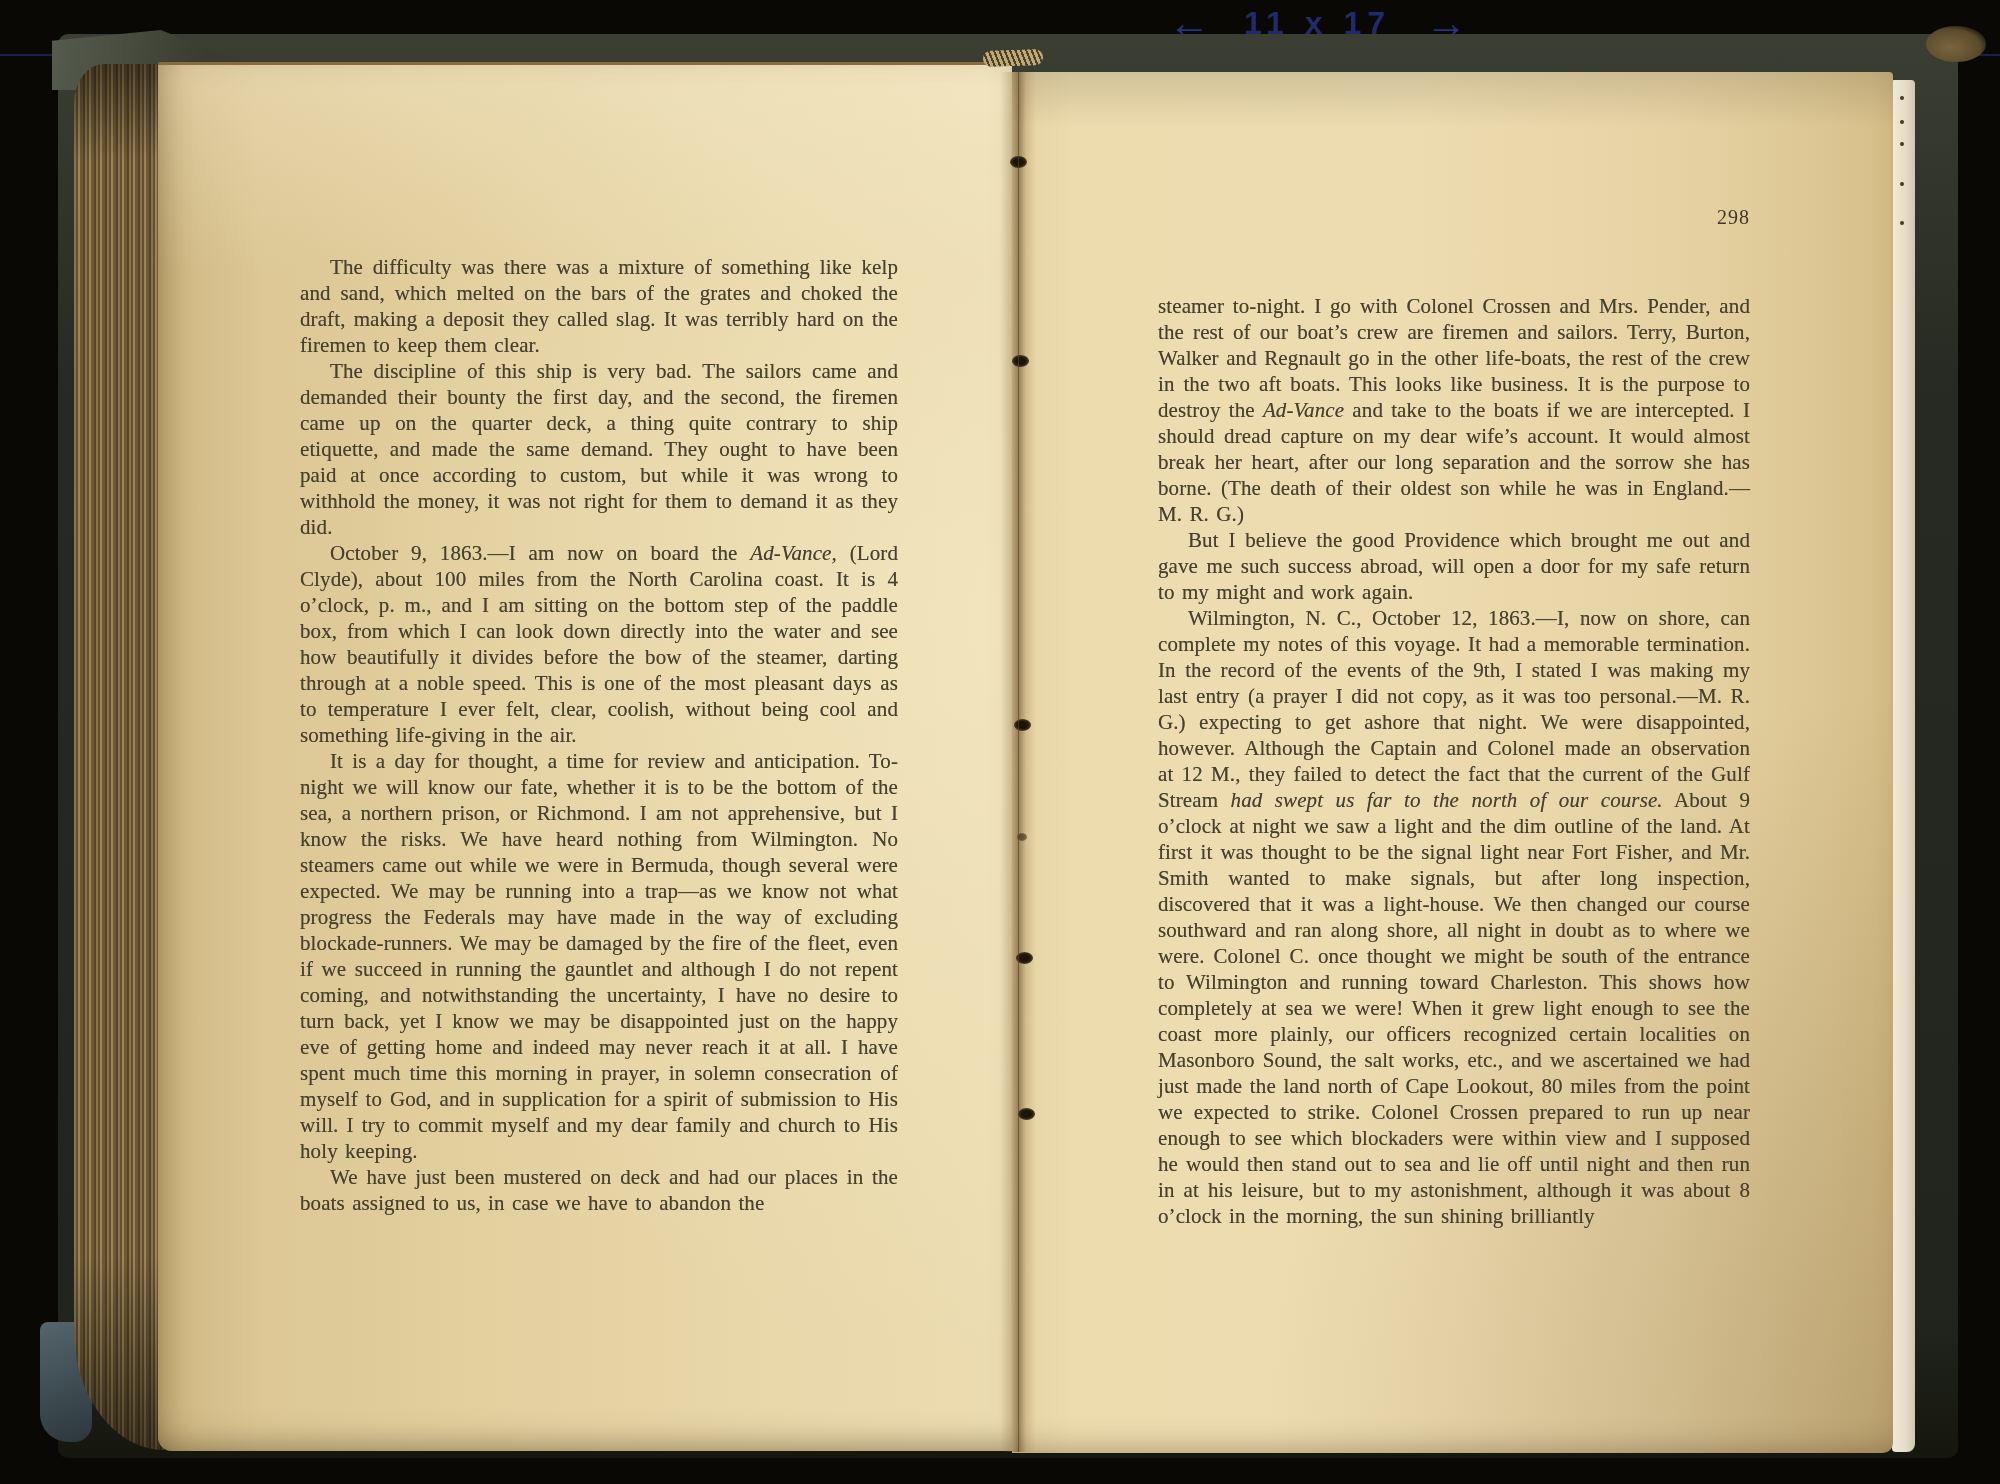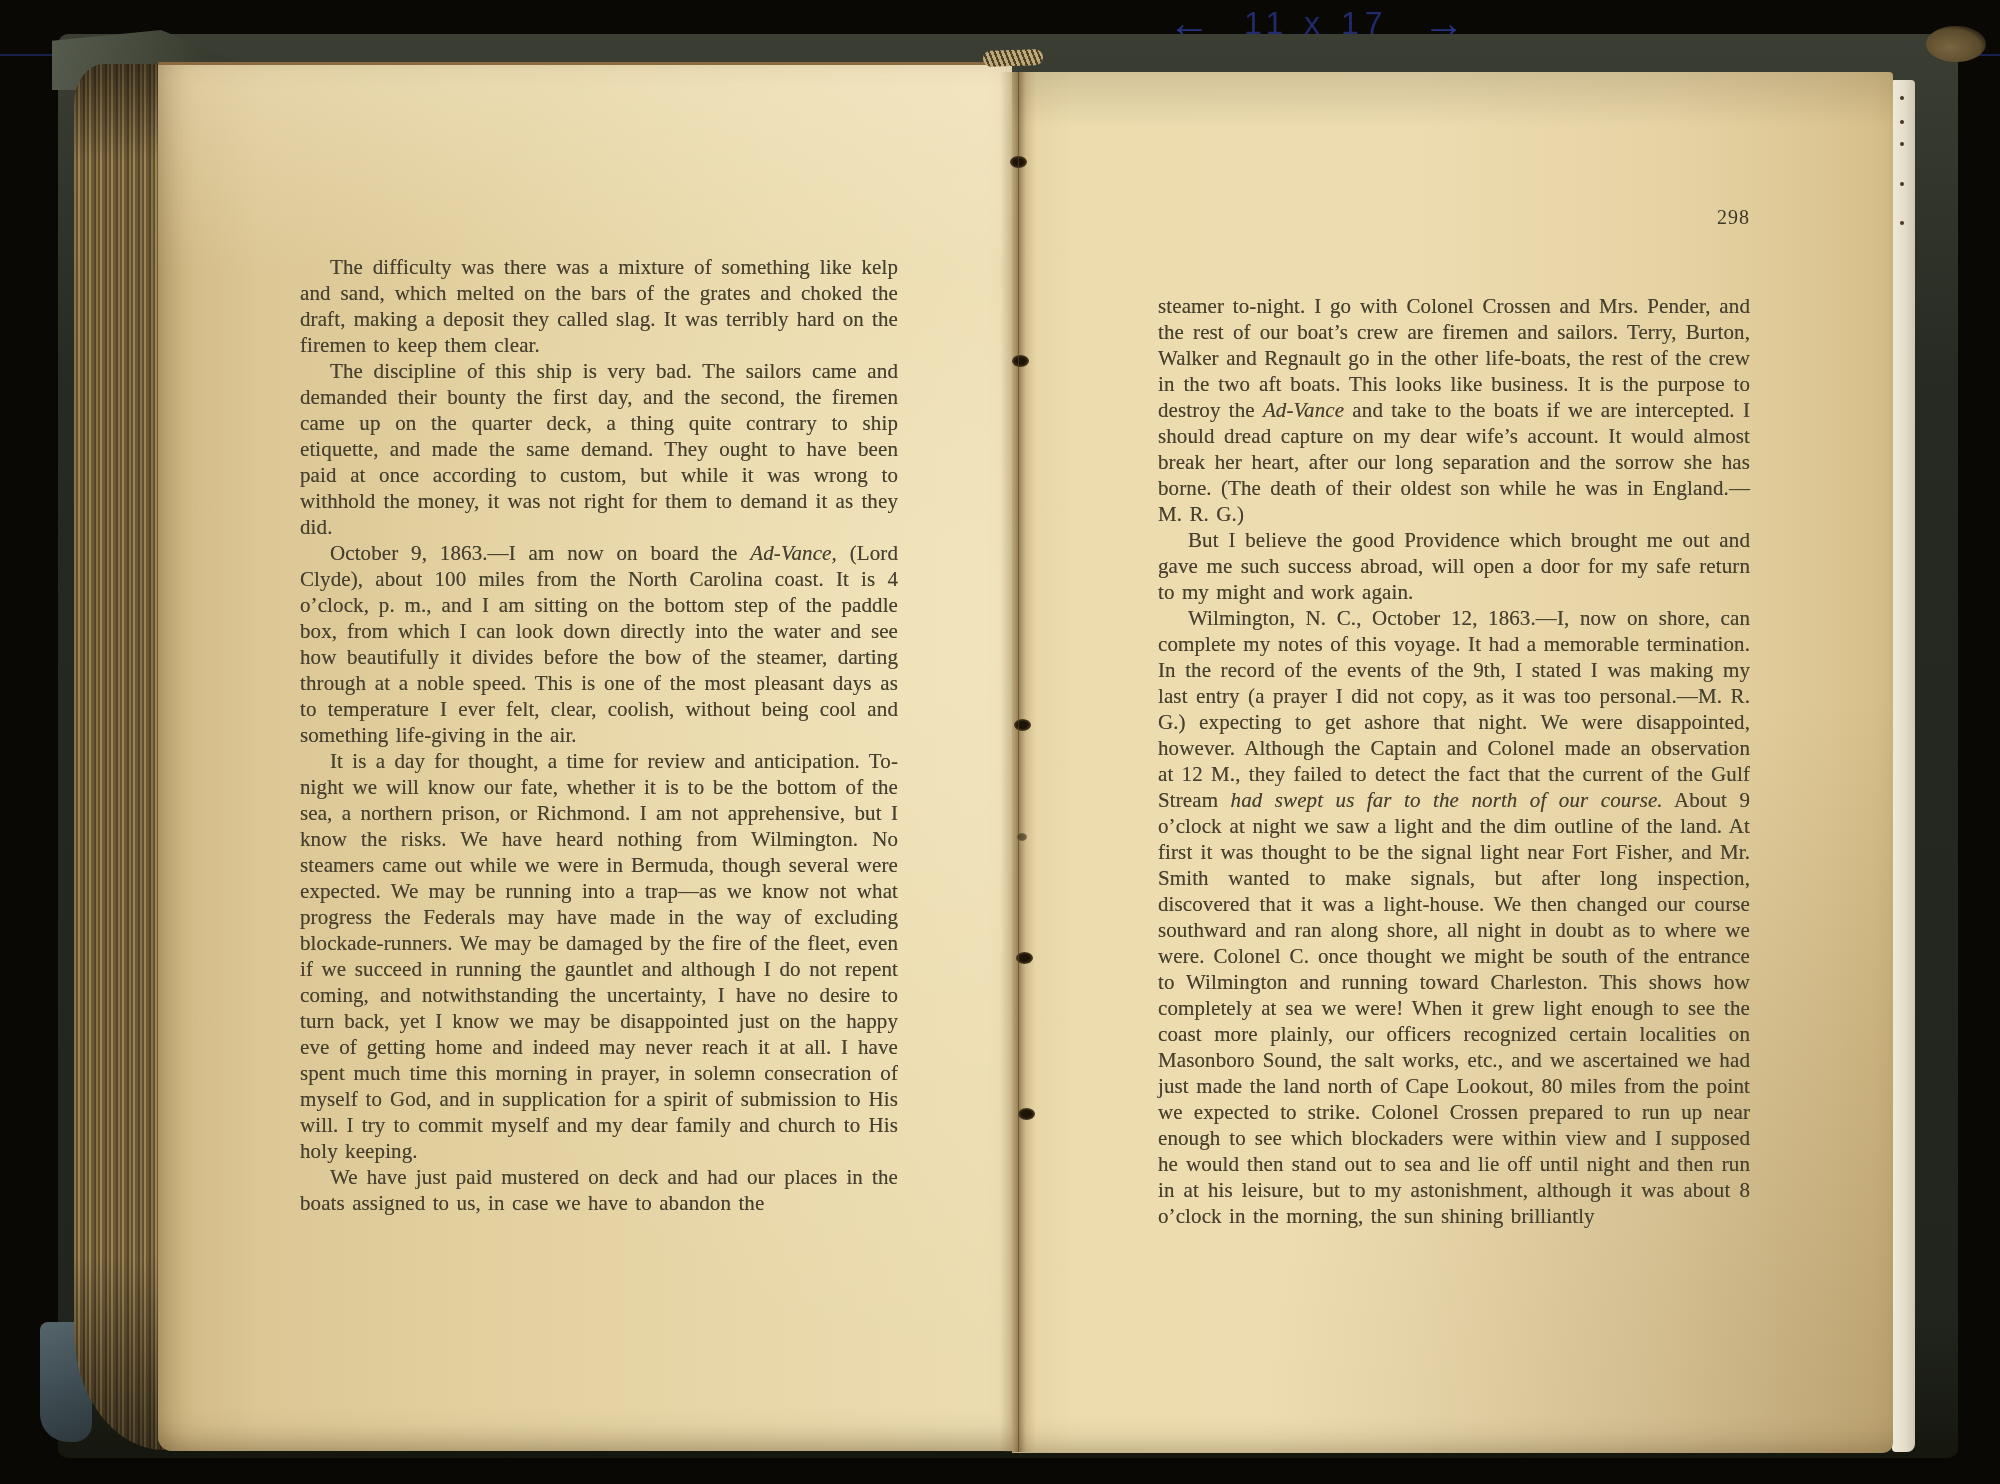--- a/index.html
+++ b/index.html
@@ -13,21 +13,21 @@
     position:absolute; left:0; top:54px; width:2000px; height:2px;
     background:rgba(38,56,150,.5);
   }
   .scan-label {
     position:absolute; left:1168px; top:0px; height:46px;
     display:flex; align-items:center; gap:34px;
     color:#2c3b9a; opacity:.85;
     font-family:"Liberation Sans", sans-serif;
   }
   .scan-label .arrow { font-size:42px; font-weight:bold; line-height:40px; }
-  .scan-label .size-text { font-size:32px; letter-spacing:6px; opacity:.8; }
+  .scan-label .size-text { font-size:32px; letter-spacing:6px; opacity:.8;font-weight:bold; }
   
   .cover {
     position:absolute; left:58px; top:34px; width:1900px; height:1424px;
     background:linear-gradient(180deg,#3a3e33,#272a22 25%,#22251d 90%,#15170f);
     border-radius:10px;
   }
   .cover-corner-tl {
     position:absolute; left:52px; top:30px; width:218px; height:60px;
     background:linear-gradient(100deg,#565c4d,#383c30 70%);
     clip-path:polygon(0 18%, 50% 0, 100% 75%, 100% 100%, 0 100%);
@@ -166,21 +166,21 @@
     <div class="stitch-hole faint" style="left:17px; top:761px;"></div>
     <div class="stitch-hole" style="left:16px; top:880px;"></div>
     <div class="stitch-hole" style="left:18px; top:1036px;"></div>
   </div>
 
   <div class="page-body body-left">
       <p class="indent"><span>The difficulty was there was a mixture of something like kelp and sand, which melted on the bars of the grates and choked the draft, making a deposit they called slag. It was terribly hard on the firemen to keep them clear.</span></p>
       <p class="indent"><span>The discipline of this ship is very bad. The sailors came and demanded their bounty the first day, and the second, the firemen came up on the quarter deck, a thing quite contrary to ship etiquette, and made the same demand. They ought to have been paid at once according to custom, but while it was wrong to withhold the money, it was not right for them to demand it as they did.</span></p>
       <p class="indent"><span>October 9, 1863.—I am now on board the </span><i>Ad-Vance,</i><span> (Lord Clyde), about 100 miles from the North Carolina coast. It is 4 o’clock, p. m., and I am sitting on the bottom step of the paddle box, from which I can look down directly into the water and see how beautifully it divides before the bow of the steamer, darting through at a noble speed. This is one of the most pleasant days as to temperature I ever felt, clear, coolish, without being cool and something life-giving in the air.</span></p>
       <p class="indent"><span>It is a day for thought, a time for review and anticipation. To-night we will know our fate, whether it is to be the bottom of the sea, a northern prison, or Richmond. I am not apprehensive, but I know the risks. We have heard nothing from Wilmington. No steamers came out while we were in Bermuda, though several were expected. We may be running into a trap—as we know not what progress the Federals may have made in the way of excluding blockade-runners. We may be damaged by the fire of the fleet, even if we succeed in running the gauntlet and although I do not repent coming, and notwithstanding the uncertainty, I have no desire to turn back, yet I know we may be disappointed just on the happy eve of getting home and indeed may never reach it at all. I have spent much time this morning in prayer, in solemn consecration of myself to God, and in supplication for a spirit of submission to His will. I try to commit myself and my dear family and church to His holy keeping.</span></p>
-      <p class="indent"><span>We have just paid mustered on deck and had our places in the boats assigned to us, in case we have to abandon the</span></p>
+      <p class="indent"><span>We have just been mustered on deck and had our places in the boats assigned to us, in case we have to abandon the</span></p>
     </div>
 
   <div class="running-head head-right">
     <span class="pagenum">298</span>
   </div>
   <div class="page-body body-right">
       <p><span>steamer to-night. I go with Colonel Crossen and Mrs. Pender, and the rest of our boat’s crew are firemen and sailors. Terry, Burton, Walker and Regnault go in the other life-boats, the rest of the crew in the two aft boats. This looks like business. It is the purpose to destroy the </span><i>Ad-Vance</i><span> and take to the boats if we are intercepted. I should dread capture on my dear wife’s account. It would almost break her heart, after our long separation and the sorrow she has borne. (The death of their oldest son while he was in England.—M. R. G.)</span></p>
       <p class="indent"><span>But I believe the good Providence which brought me out and gave me such success abroad, will open a door for my safe return to my might and work again.</span></p>
       <p class="indent"><span>Wilmington, N. C., October 12, 1863.—I, now on shore, can complete my notes of this voyage. It had a memorable termination. In the record of the events of the 9th, I stated I was making my last entry (a prayer I did not copy, as it was too personal.—M. R. G.) expecting to get ashore that night. We were disappointed, however. Although the Captain and Colonel made an observation at 12 M., they failed to detect the fact that the current of the Gulf Stream </span><i>had swept us far to the north of our course.</i><span> About 9 o’clock at night we saw a light and the dim outline of the land. At first it was thought to be the signal light near Fort Fisher, and Mr. Smith wanted to make signals, but after long inspection, discovered that it was a light-house. We then changed our course southward and ran along shore, all night in doubt as to where we were. Colonel C. once thought we might be south of the entrance to Wilmington and running toward Charleston. This shows how completely at sea we were! When it grew light enough to see the coast more plainly, our officers recognized certain localities on Masonboro Sound, the salt works, etc., and we ascertained we had just made the land north of Cape Lookout, 80 miles from the point we expected to strike. Colonel Crossen prepared to run up near enough to see which blockaders were within view and I supposed he would then stand out to sea and lie off until night and then run in at his leisure, but to my astonishment, although it was about 8 o’clock in the morning, the sun shining brilliantly</span></p>
     </div>

